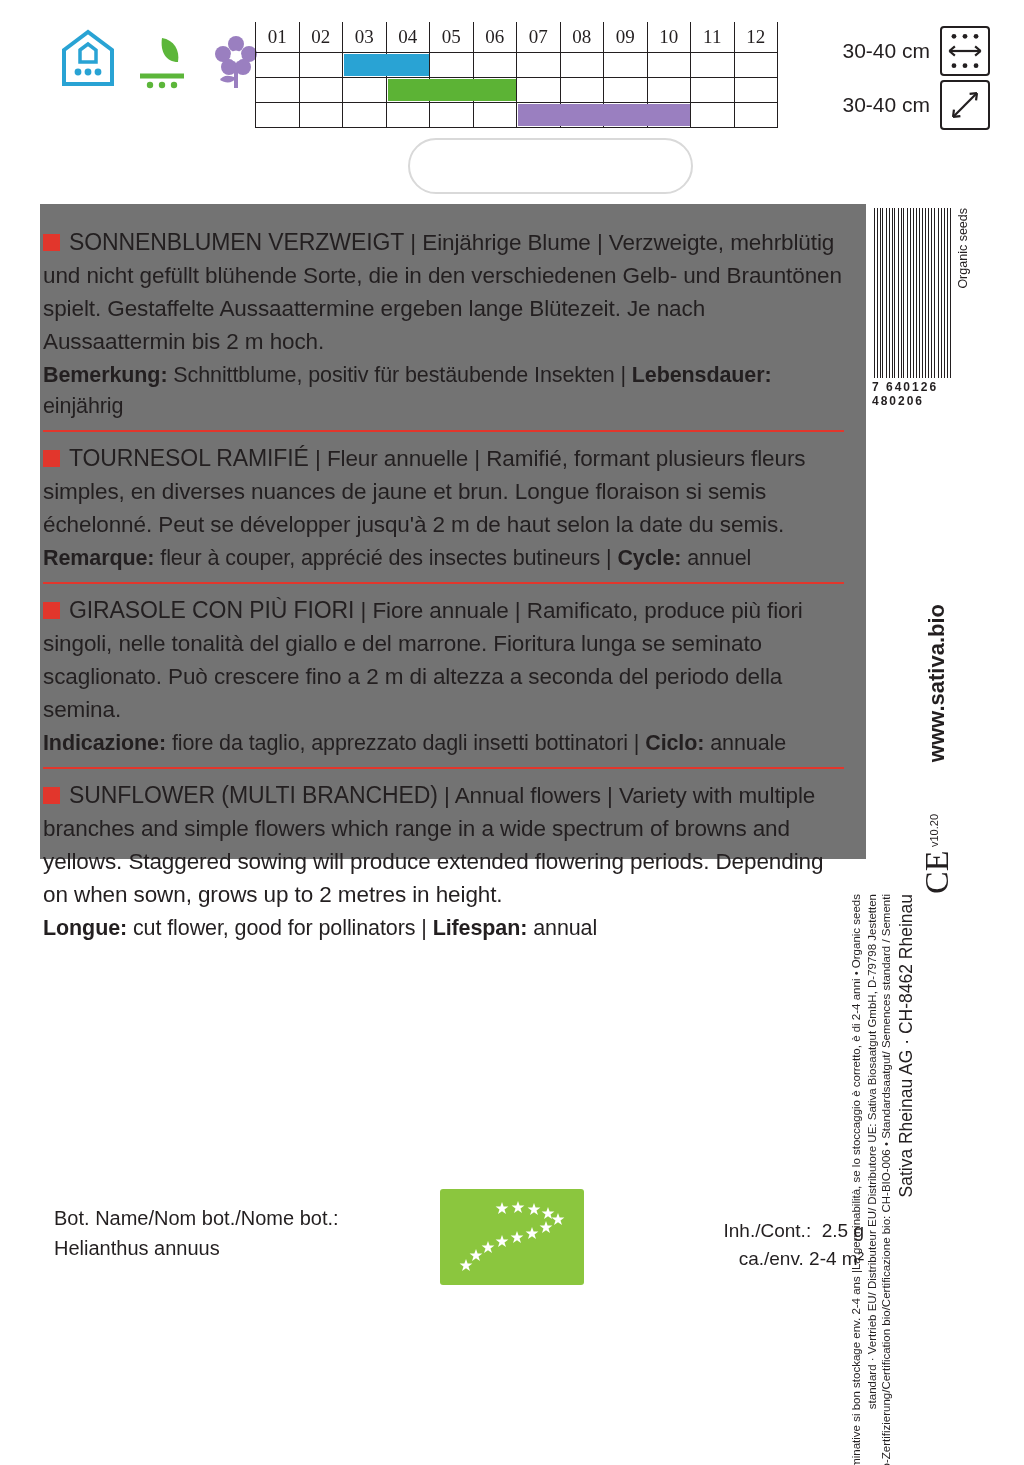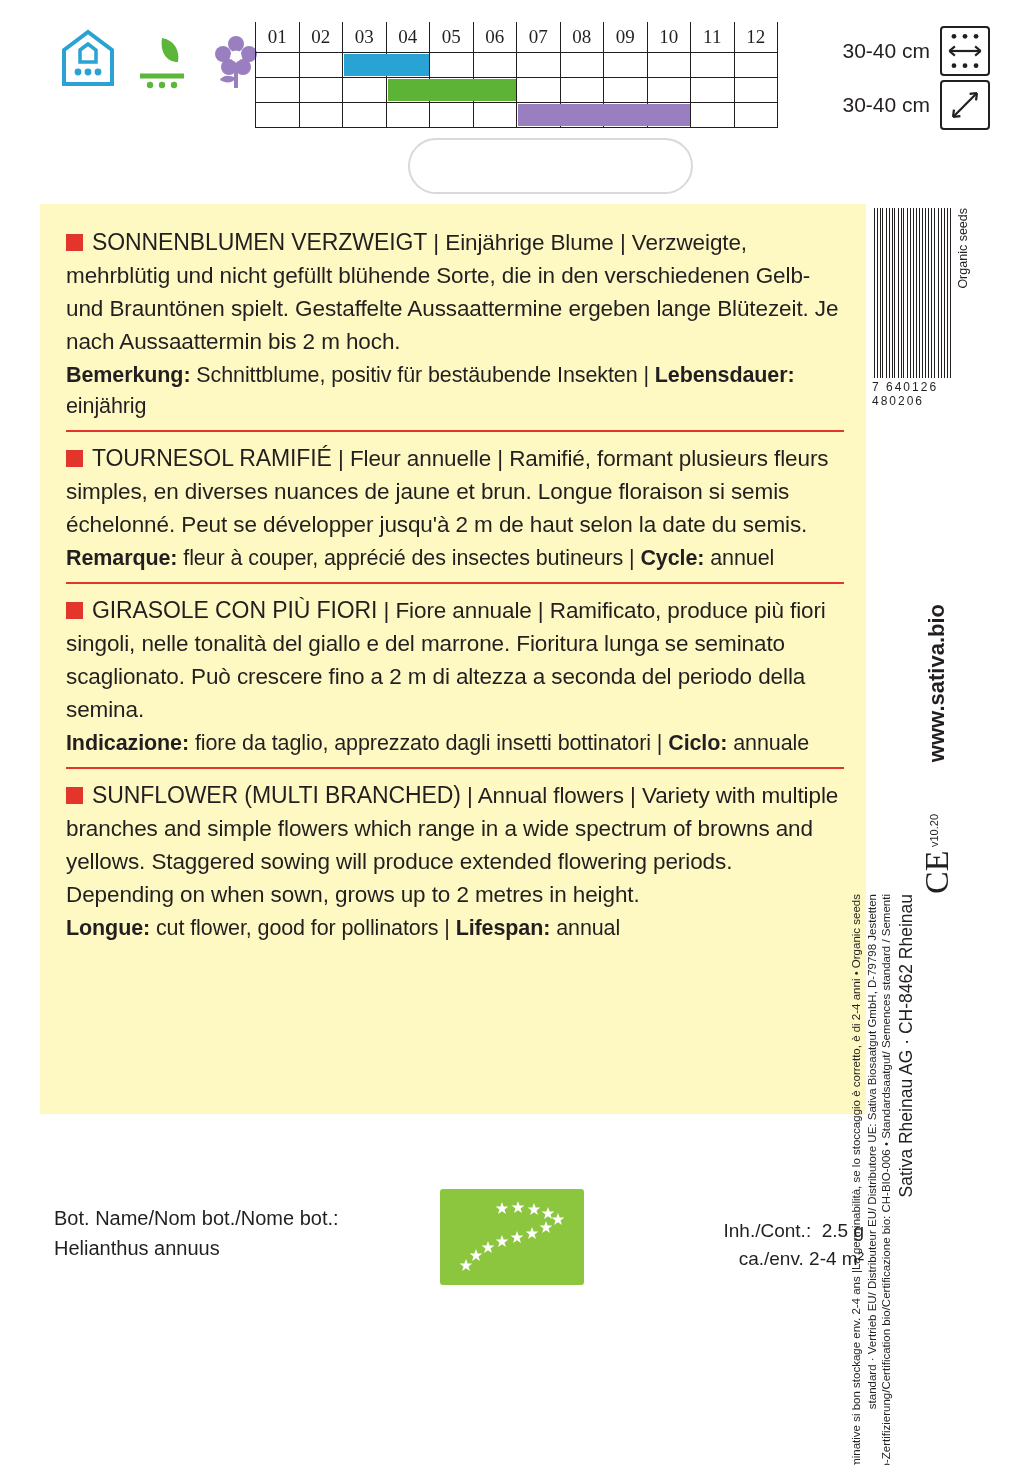--- a/index.html
+++ b/index.html
@@ -104,23 +104,23 @@
     left: 368px; top: 128px;
     width: 285px; height: 56px;
     border: 2.5px solid #d9d9d9;
     border-radius: 28px;
     background: #fff;
   }
   
   .desc {
     position: absolute;
     left: 40px; top: 204px;
-    width: 826px; height: 910px;
-    background: #fef9c3;
-    padding: 18px 22px 10px 26px;
+    width: 826px; height: 655px;
+    background: #737373;
+    padding: 18px 22px 10px 3px;
   }
   .lang-block { padding: 4px 0 8px 0; }
   .lang-block + .lang-block {
     border-top: 2px solid #e2362c;
     padding-top: 10px;
   }
   .sq {
     display: inline-block;
     width: 17px; height: 17px;
     background: #e2362c;
@@ -162,20 +162,21 @@
     background: #231f20;
     height: 100%;
   }
   .bc-num {
     position: absolute;
     left: 0px; top: 176px;
     width: 80px;
     font-size: 12px;
     letter-spacing: 2px;
     color: #231f20;
+    font-weight: bold;
   }
   .vtext {
     position: absolute;
     writing-mode: vertical-rl;
     transform: rotate(180deg);
     color: #231f20;
     white-space: nowrap;
   }
   .v-organic { left: 84px; top: 4px; font-size: 12.5px; }
   .v-web { left: 52px; top: 400px; font-size: 22px; font-weight: bold; }

